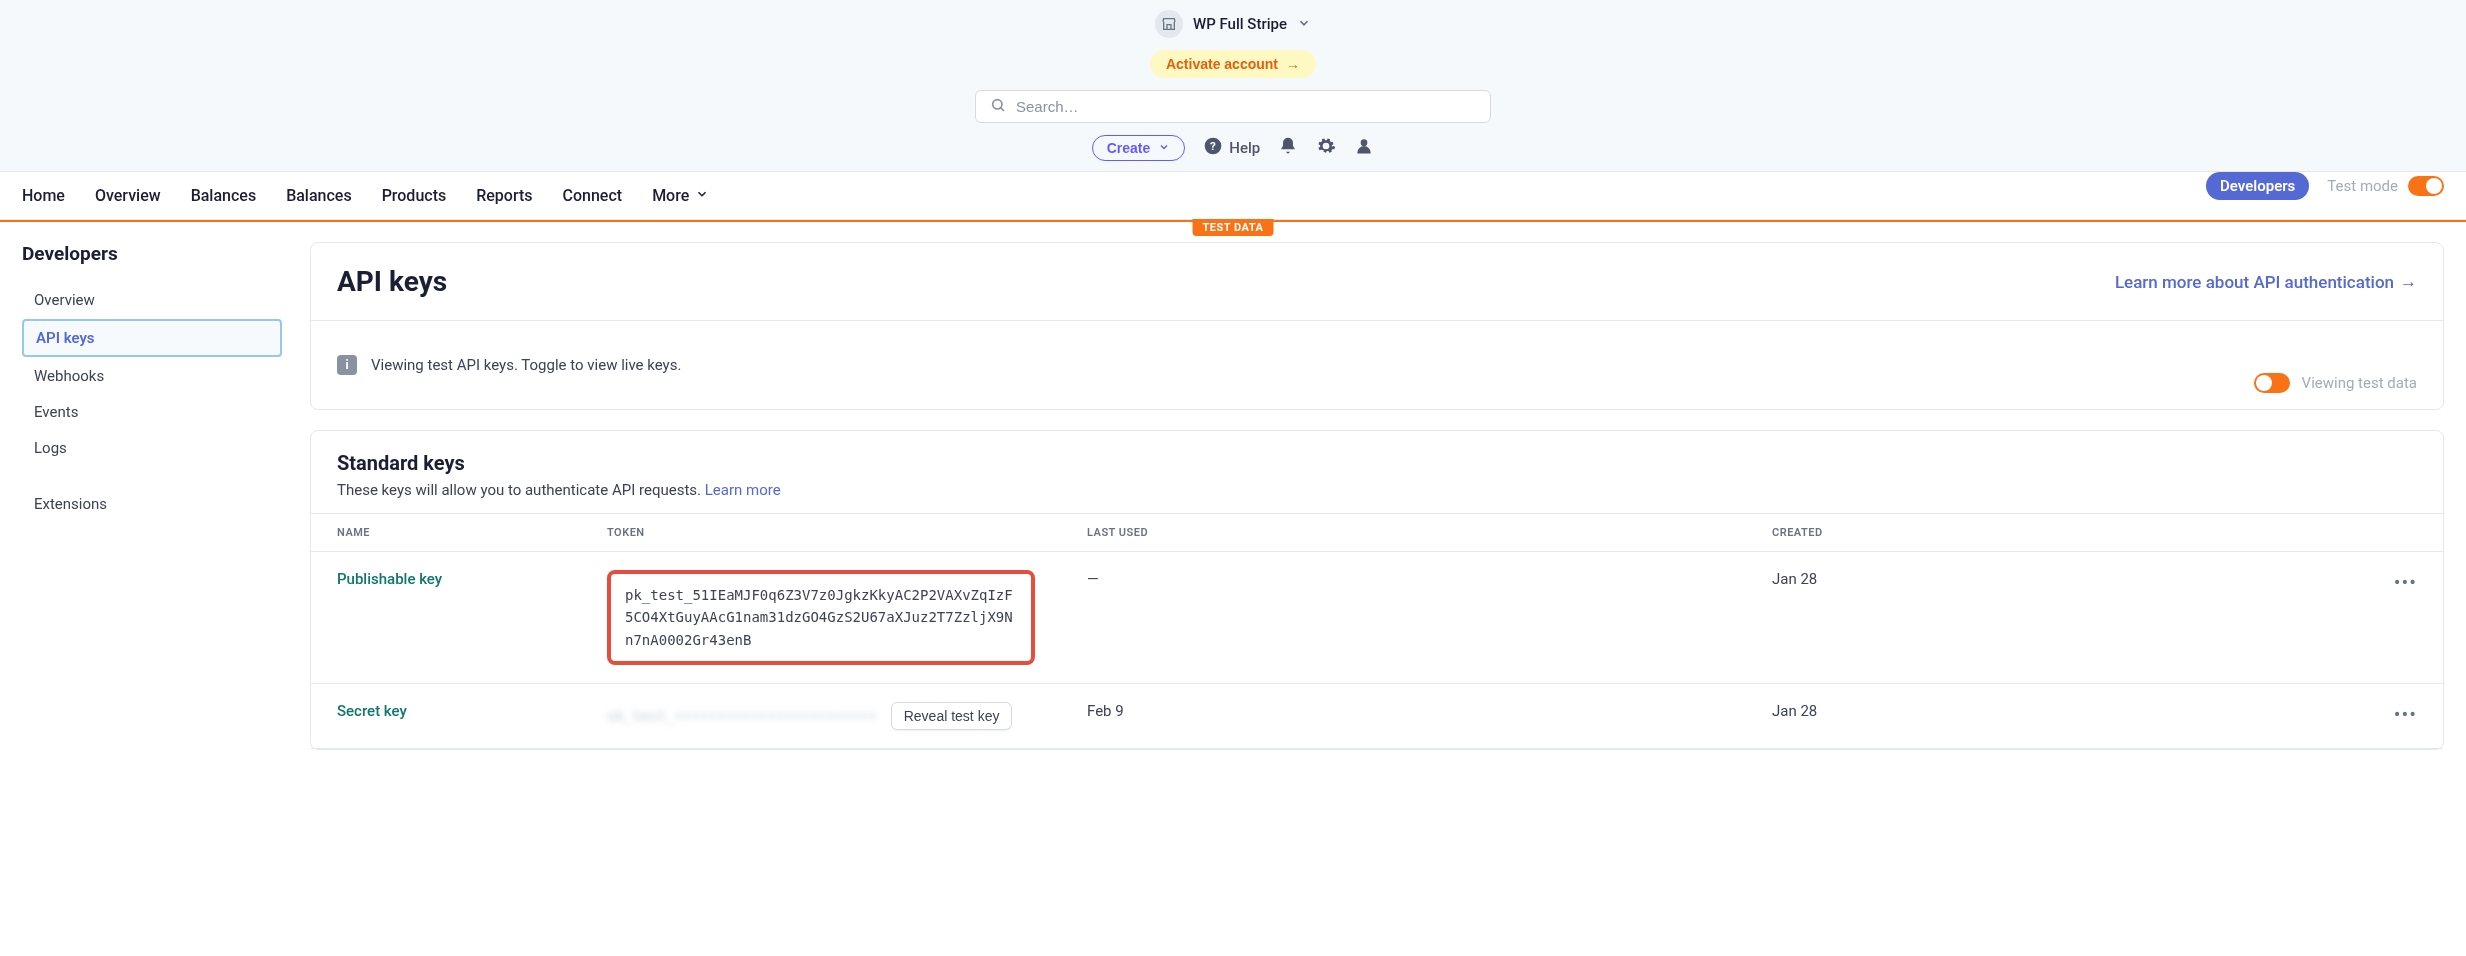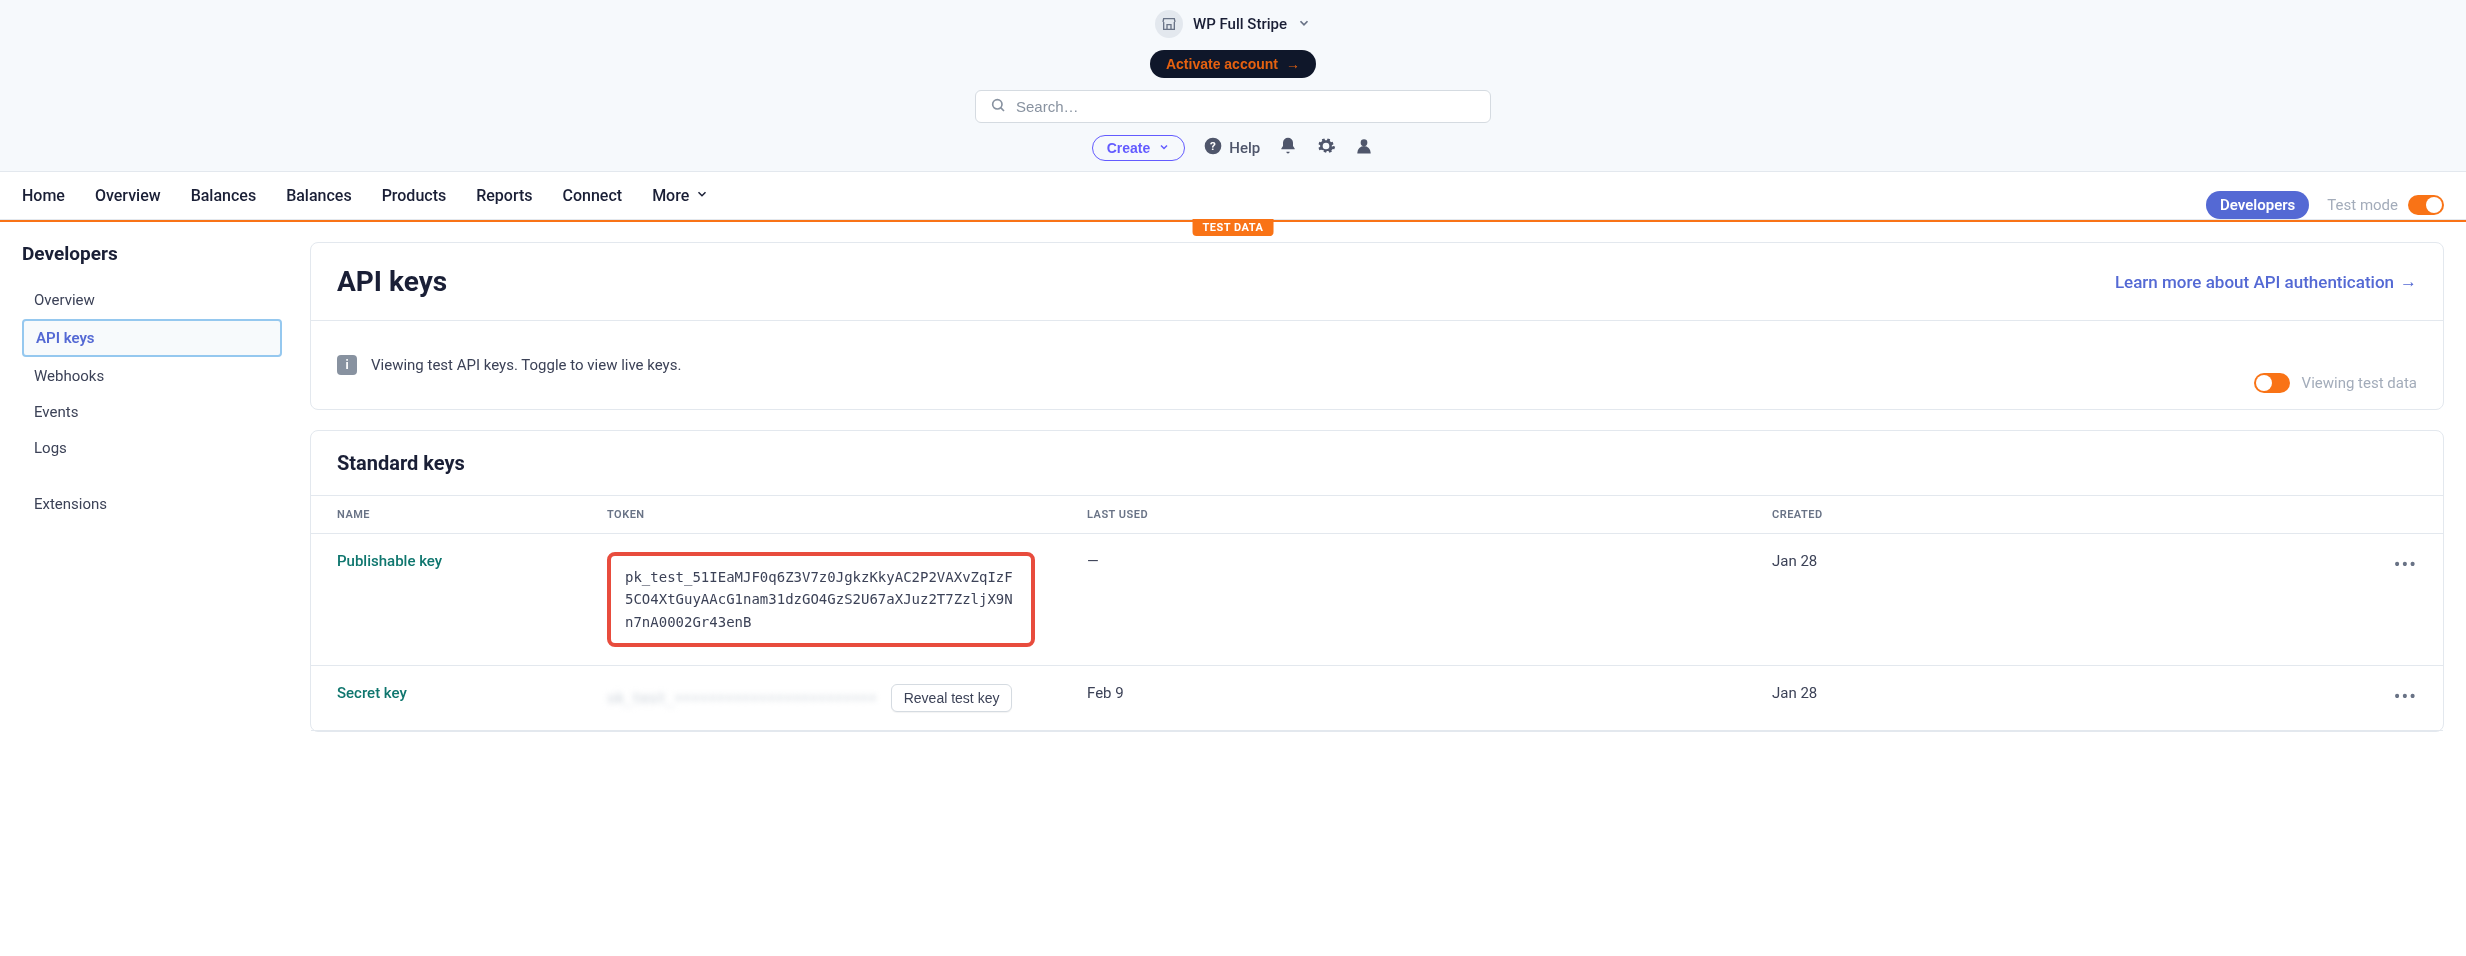--- a/index.html
+++ b/index.html
@@ -4,33 +4,33 @@
 <style>
 * { box-sizing: border-box; margin: 0; padding: 0; }
 body { font-family: -apple-system, BlinkMacSystemFont, "Segoe UI", Roboto, sans-serif; background: #fff; color: #1a1f36; font-size: 14px; }
 
 
 .topbar { display: flex; align-items: center; padding: 10px 22px; background: #f6f9fc; border-bottom: 1px solid #e3e8ee; gap: 12px; flex-direction: column; }
 .account { display: flex; align-items: center; gap: 10px; cursor: pointer; }
 .account-icon { width: 28px; height: 28px; border-radius: 50%; background: #e3e8ee; display: flex; align-items: center; justify-content: center; color: #697386; font-size: 16px; }
 .account-name { font-weight: 500; font-size: 15px; color: #1a1f36; }
 .caret { color: #697386; font-size: 12px; }
-.activate-btn { display: inline-flex; align-items: center; gap: 8px; padding: 6px 16px; background: #0f172a; color: #e56110; font-weight: 600; border-radius: 18px; border: none; font-size: 14px; cursor: pointer; }
+.activate-btn { display: inline-flex; align-items: center; gap: 8px; padding: 6px 16px; background: #fef9c3; color: #e56110; font-weight: 600; border-radius: 18px; border: none; font-size: 14px; cursor: pointer; }
 .activate-btn .arrow { font-weight: bold; }
 .search-wrap { flex: 1; display: flex; justify-content: center; }
 .search { display: flex; align-items: center; gap: 10px; background: #fff; border: 1px solid #d5dbe1; border-radius: 6px; padding: 6px 14px; width: 516px; color: #8892a0; }
 .search input { border: none; outline: none; flex: 1; font-size: 15px; color: #1a1f36; background: transparent; }
 .search input::placeholder { color: #8892a0; }
 .right-tools { display: flex; align-items: center; gap: 18px; }
 .create-btn { display: inline-flex; align-items: center; gap: 8px; padding: 4px 14px; border: 1.5px solid #635bff; color: #635bff; font-weight: 600; border-radius: 16px; background: transparent; font-size: 14px; cursor: pointer; }
 .help { display: flex; align-items: center; gap: 6px; color: #4f566b; font-weight: 500; cursor: pointer; font-size: 15px; }
 .icon-btn { color: #4f566b; font-size: 20px; cursor: pointer; }
 
 
-.navrow { display: flex; align-items: flex-end; padding: 0 22px; border-bottom: 1px solid #e3e8ee; position: relative; gap: 24px; }
+.navrow { display: flex; align-items: flex-start; padding: 0 22px; border-bottom: 1px solid #e3e8ee; position: relative; gap: 24px; }
 .navtabs { display: flex; gap: 30px; }
 .navtab { padding: 14px 0; font-size: 16px; font-weight: 500; color: #1a1f36; cursor: pointer; display: flex; align-items: center; gap: 6px; }
 .navright { margin-left: auto; display: flex; align-items: center; gap: 18px; }
 .dev-pill { background: #5469d4; color: #fff; font-weight: 600; padding: 5px 14px; border-radius: 14px; font-size: 15px; }
 .testmode { color: #a3acba; font-size: 15px; display: flex; align-items: center; gap: 10px; }
 .toggle { width: 36px; height: 20px; background: #f97316; border-radius: 10px; position: relative; cursor: pointer; }
 .toggle::after { content: ""; position: absolute; width: 16px; height: 16px; background: #fff; border-radius: 50%; top: 2px; right: 2px; }
 .orange-bar { height: 2px; background: #f97316; }
 .test-data-badge { position: absolute; left: 50%; transform: translateX(-50%); top: 100%; background: #f97316; color: #fff; font-size: 11px; font-weight: 700; letter-spacing: 0.5px; padding: 2px 10px; border-radius: 0 0 4px 4px; }
 
@@ -199,20 +199,24 @@
         <div class="notice-right">
           <span class="toggle2"></span>
           <span>Viewing test data</span>
         </div>
       </div>
     </div>
 
     <div class="card">
       <div class="section-head">
         <div class="section-title">Standard keys</div>
+        <div class="section-desc">
+          <span>These keys will allow you to authenticate API requests.</span>
+          <a>Learn more</a>
+        </div>
       </div>
       <table>
         <thead>
           <tr>
             <th class="col-name">NAME</th>
             <th class="col-token">TOKEN</th>
             <th>LAST USED</th>
             <th>CREATED</th>
             <th class="col-actions"></th>
           </tr>

